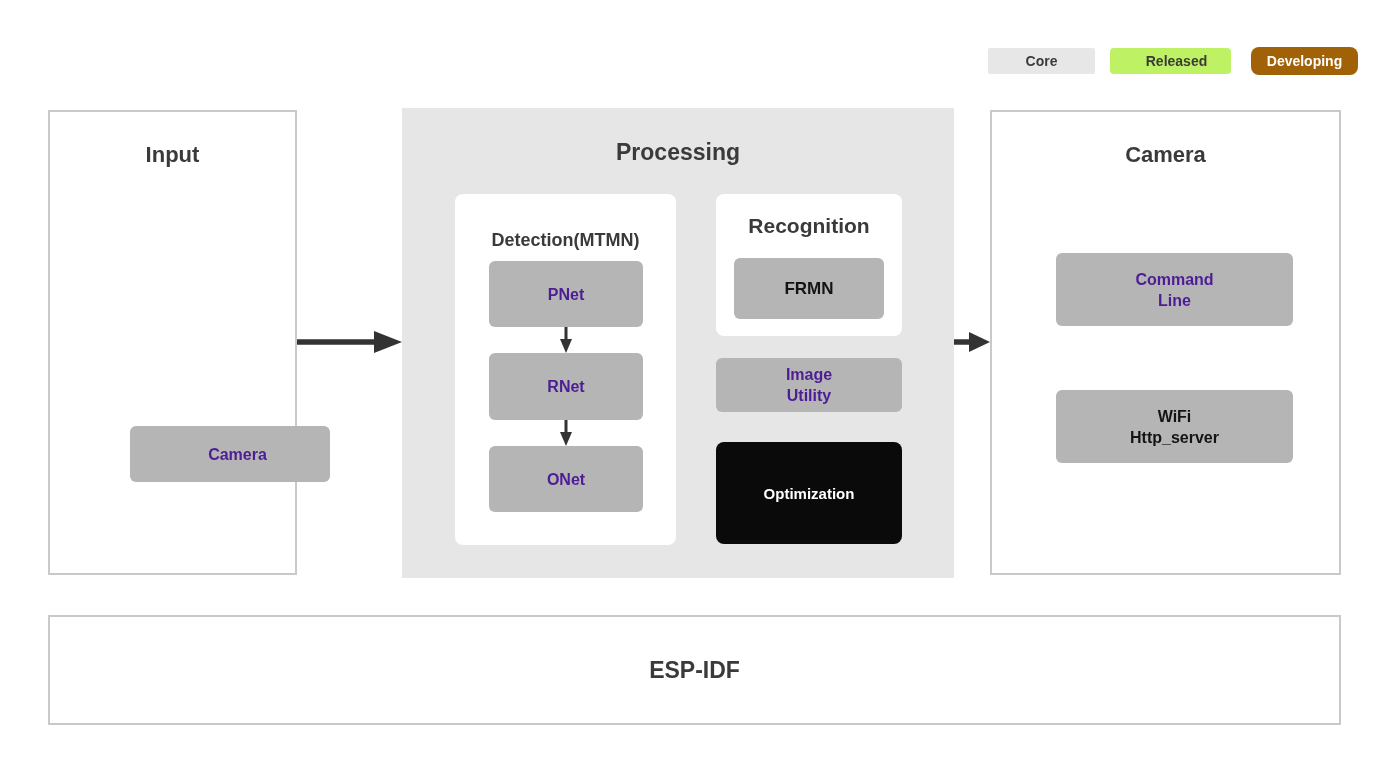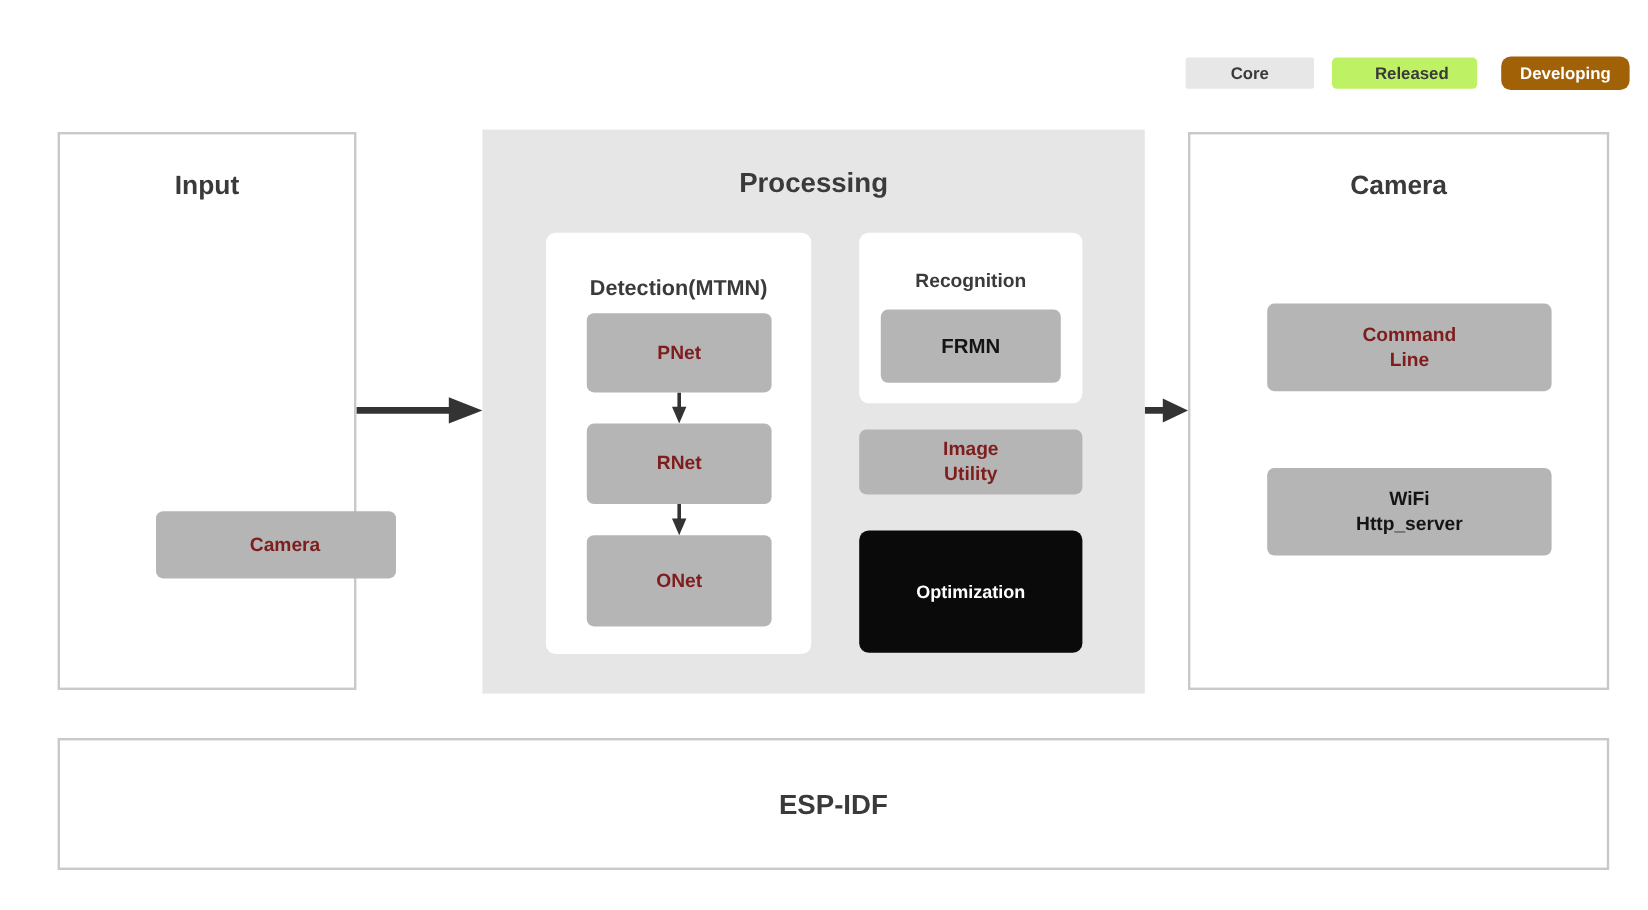--- a/index.html
+++ b/index.html
@@ -69,41 +69,41 @@
   .group-recognition { left: 716px; top: 194px; width: 186px; height: 142px; }
   .group-title {
     position: absolute;
     left: 0; right: 0;
     text-align: center;
     font-weight: bold;
     color: #3a3a3a;
     margin-top: 12px;
   }
   .title-detection { top: 24px; font-size: 18px; }
-  .title-recognition { top: 20px; font-size: 16px; }
+  .title-recognition { top: 8px; font-size: 21px; }
 
   
   .node {
     position: absolute;
     display: flex;
     align-items: center;
     justify-content: center;
     text-align: center;
     background: #b5b5b5;
     border-radius: 6px;
     font-weight: bold;
     font-size: 16px;
     line-height: 21px;
-    color: #7f1d1d;
+    color: #4c1d95;
     white-space: pre-line;
   }
   .node-camera { left: 80px; top: 314px; width: 185px; height: 56px; padding-left: 15px; }
   .node-pnet { left: 34px; top: 67px; width: 154px; height: 66px; }
   .node-rnet { left: 34px; top: 159px; width: 154px; height: 67px; }
-  .node-onet { left: 34px; top: 252px; width: 154px; height: 76px; }
+  .node-onet { left: 34px; top: 252px; width: 154px; height: 66px; }
   .node-frmn { left: 18px; top: 64px; width: 150px; height: 61px; font-size: 17px; color: #141414; }
   .node-image-utility { left: 716px; top: 358px; width: 186px; height: 54px; }
   .node-optimization {
     left: 716px; top: 442px; width: 186px; height: 102px;
     background: #0a0a0a; color: #ffffff; font-size: 15px; border-radius: 8px;
   }
   .node-command-line { left: 64px; top: 141px; width: 237px; height: 73px; }
   .node-wifi { left: 64px; top: 278px; width: 237px; height: 73px; color: #141414; }
 
   .arrow-svg { position: absolute; display: block; }

